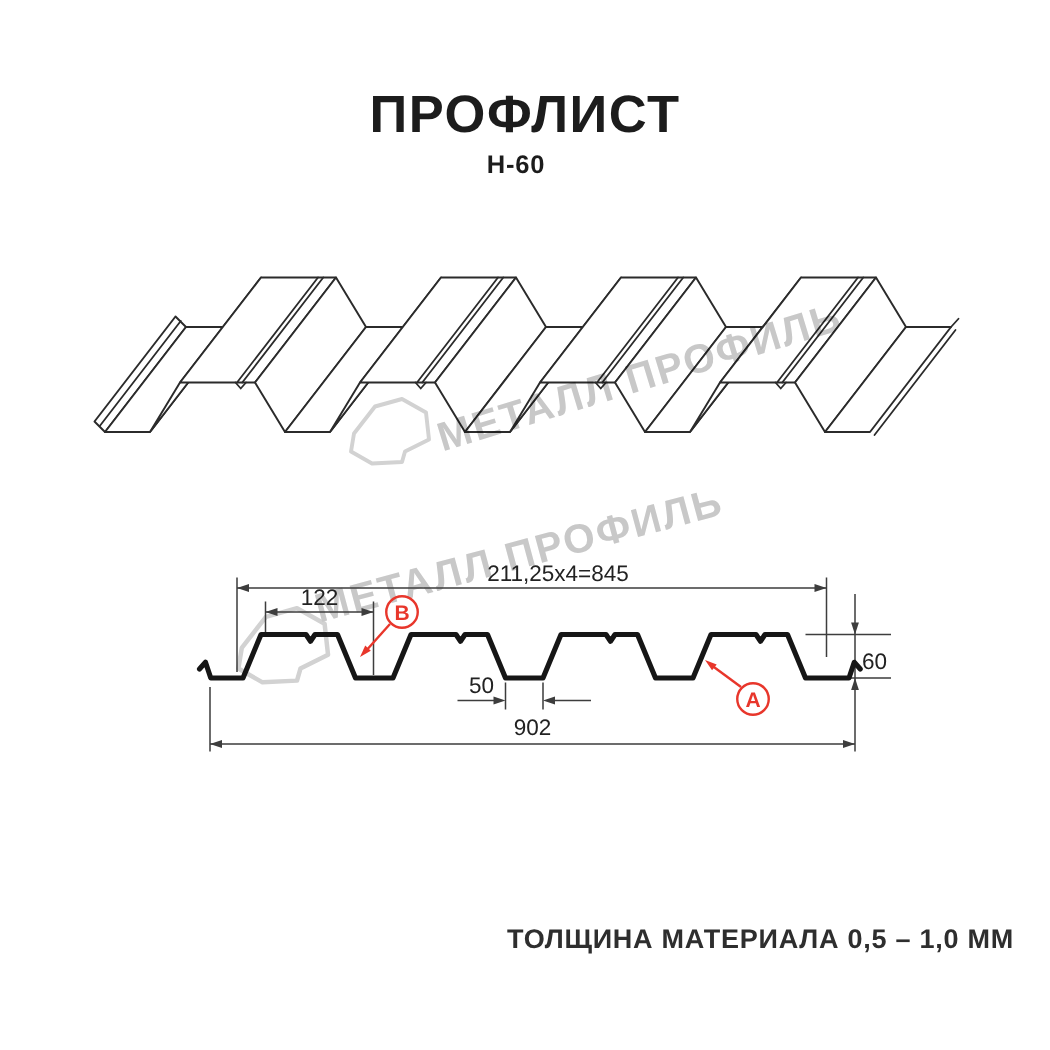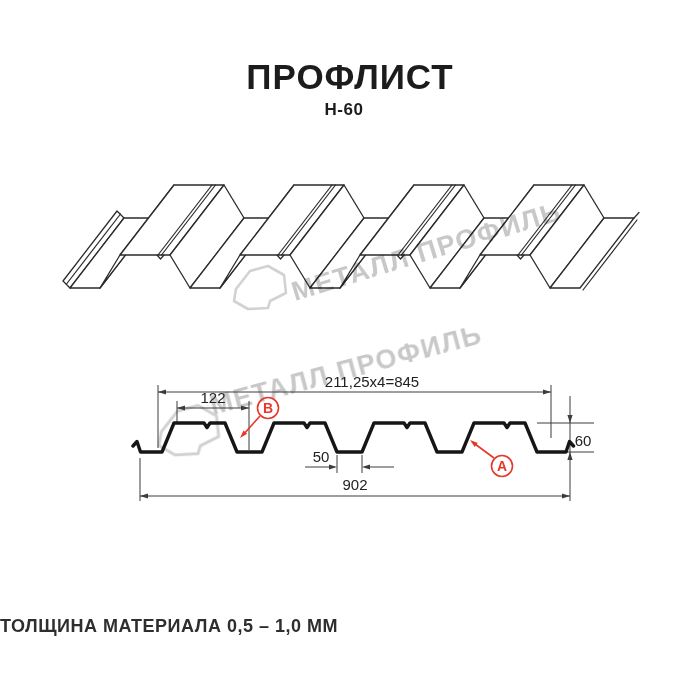--- a/index.html
+++ b/index.html
@@ -9,21 +9,21 @@
   }
   .page-title{
     position:absolute;top:57px;left:0;width:700px;text-align:center;
     font-size:35px;font-weight:800;color:#1c1c1c;letter-spacing:1px;
   }
   .page-subtitle{
     position:absolute;top:100px;left:0;width:688px;text-align:center;
     font-size:17px;font-weight:700;color:#1c1c1c;letter-spacing:.5px;
   }
   .footer-note{
-    position:absolute;top:616px;left:0;width:676px;text-align:left;
+    position:absolute;top:616px;left:0;width:676px;text-align:right;
     font-size:18px;font-weight:600;color:#2e2e2e;letter-spacing:.5px;
   }
   svg{position:absolute;top:0;left:0;}
   .face{fill:#ffffff;stroke:#2b2b2b;stroke-width:1.3;stroke-linejoin:round;}
   .thin3d{fill:none;stroke:#2b2b2b;stroke-width:1.2;stroke-linecap:round;}
   .wm{mix-blend-mode:multiply;}
   .wm-text{fill:#c8c8c8;font-weight:bold;font-size:27px;letter-spacing:1.5px;}
   .wm-logo{fill:none;stroke:#d2d2d2;stroke-width:2.6;stroke-linejoin:round;}
   .dim{stroke:#3d3d3d;stroke-width:1;fill:none;}
   .dimtxt{fill:#222222;font-size:15px;}

